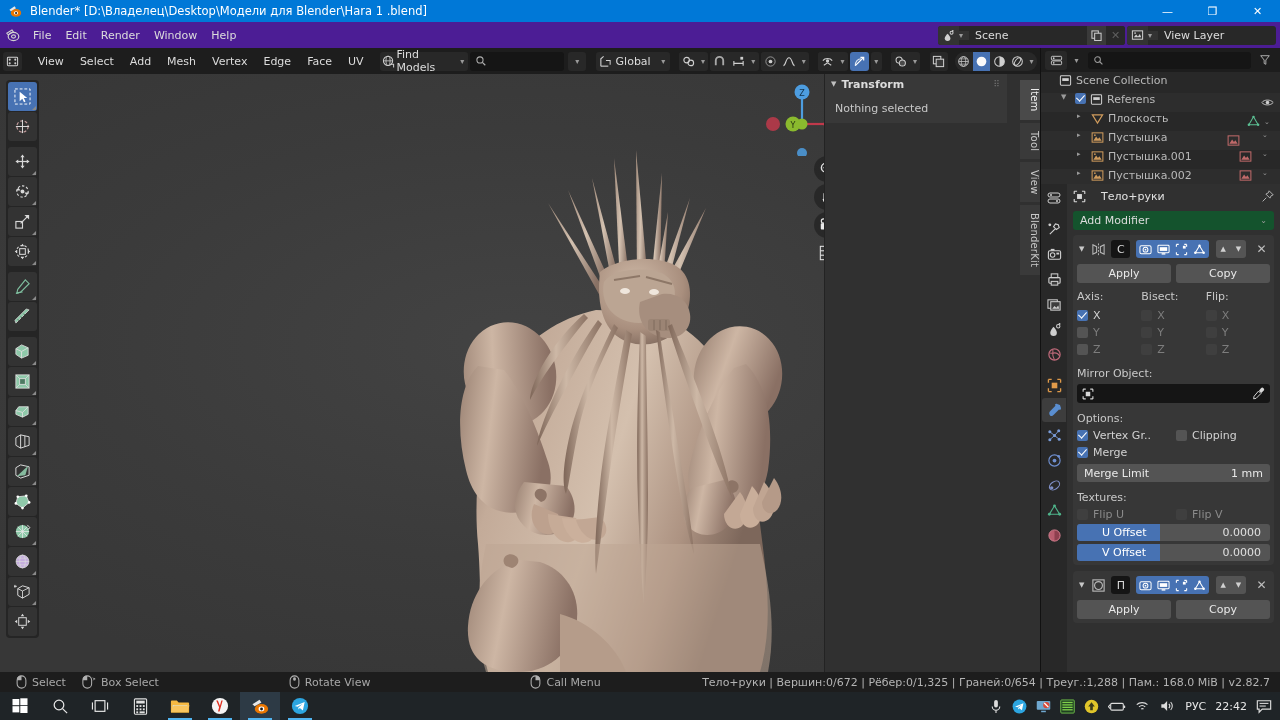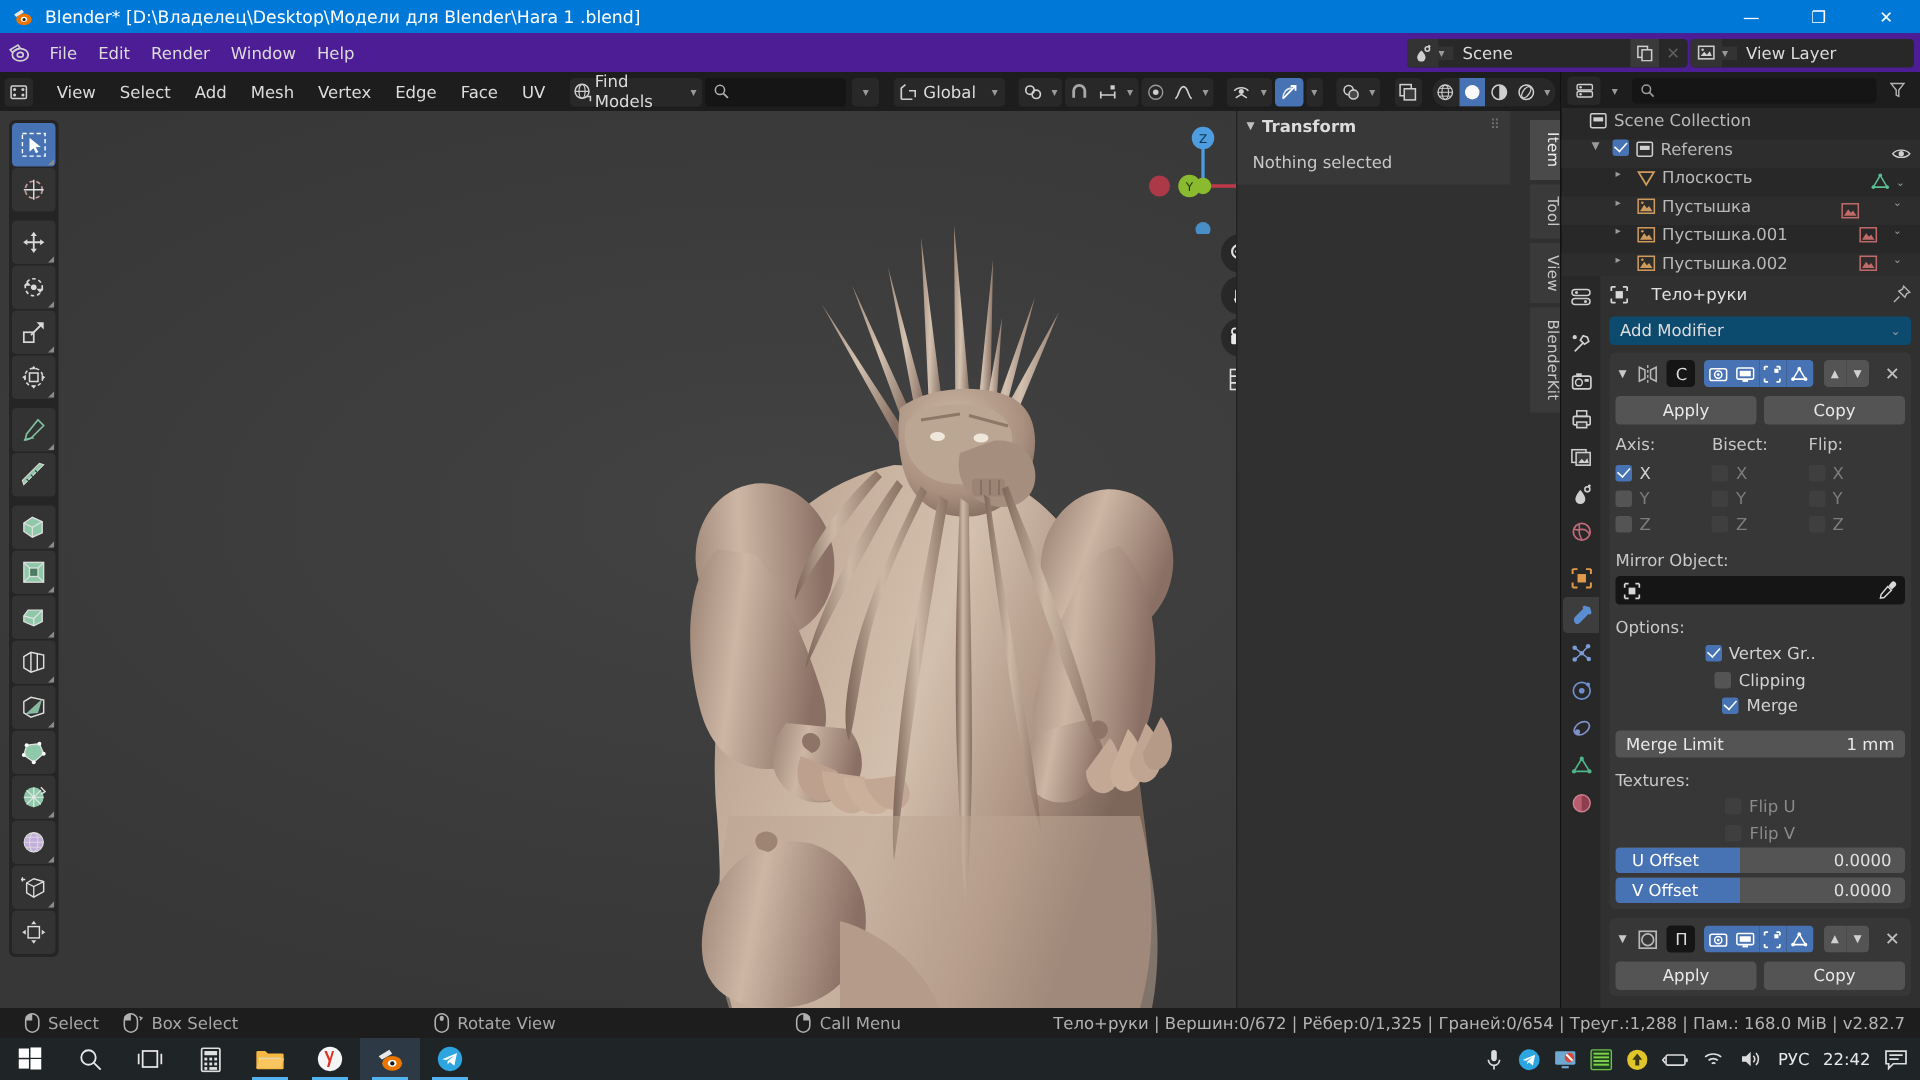--- a/index.html
+++ b/index.html
@@ -152,21 +152,21 @@
                align-items:center; gap:1px;}
   .ptab { width:24px; height:24px; display:flex; align-items:center; justify-content:center; border-radius:3px 0 0 3px;}
   .ptab.active { background:#3d3d3d; }
   .ptab-sep { height:5px; }
   .prop-main { flex:1; padding:0; overflow:hidden; }
   .prop-bread { height:24px; background:#303030; display:flex; align-items:center; gap:15px; padding:0 6px; }
   .pb-name { font-size:11px; color:#e0e0e0; }
   .pb-pin { margin-left:auto; color:#9a9a9a; }
   .pbox { margin:3px 6px 0 6px; }
   .addmod {
-    height:19px; background:#0c4a6e; border-radius:3px; display:flex; align-items:center;
+    height:19px; background:#14532d; border-radius:3px; display:flex; align-items:center;
     padding:0 7px; font-size:11px; color:#dcdcdc;
   }
   .addmod .ch { margin-left:auto; font-size:8px; color:#9a9a9a; }
   .modpanel { margin:5px 6px 0 6px; background:#373737; border-radius:4px; padding:4px; }
   .mod-head { display:flex; align-items:center; gap:3px; height:20px; }
   .mh-tri { font-size:7px; color:#c8c8c8; width:10px; text-align:center;}
   .mh-icon { width:20px; height:18px; display:flex; align-items:center; justify-content:center; }
   .mh-name { width:20px; height:18px; background:#151515; border-radius:3px; display:flex;
              align-items:center; justify-content:center; font-size:11px; color:#dcdcdc; }
   .mh-toggles { display:flex; margin-left:3px; border-radius:3px; overflow:hidden; }
@@ -181,32 +181,32 @@
           justify-content:center; font-size:11px; color:#e8e8e8;}
   .cols3 { display:flex; margin-top:7px; }
   .col3 { flex:1; }
   .col-lbl { font-size:11px; color:#c8c8c8; margin-bottom:4px; }
   .crow { display:flex; align-items:center; gap:5px; height:17px; font-size:11px; color:#d2d2d2;}
   .crow.dim { color:#7d7d7d; }
   .sec-lbl { font-size:11px; color:#c8c8c8; margin:9px 0 4px 0; }
   .objfield { height:19px; background:#151515; border-radius:3px; display:flex; align-items:center;
               padding:0 5px; gap:5px;}
   .objfield .eyedrop { margin-left:auto; }
-  .opt-row { display:flex; align-items:center; gap:5px; margin-top:4px; font-size:11px; color:#d2d2d2;flex-direction:column; }
+  .opt-row { display:flex; align-items:center; gap:5px; margin-top:4px; font-size:11px; color:#d2d2d2; }
   .opt-row .half { flex:1; display:flex; align-items:center; gap:5px; }
   .slider {
     height:18px; border-radius:3px; background:#545454; display:flex; align-items:center;
     justify-content:space-between; padding:0 7px; font-size:11px; color:#e8e8e8; margin-top:5px;
   }
   .sliderb {
     height:17px; border-radius:3px; overflow:hidden; display:flex; align-items:center; margin-top:3px;
     background:#545454; position:relative;
   }
   .sb-fill { position:absolute; left:0; top:0; bottom:0; width:43%; background:#4772b3; }
-  .sb-l { position:relative; padding-left:11px; font-size:11px; color:#ffffff; }
+  .sb-l { position:relative; padding-left:25px; font-size:11px; color:#ffffff; }
   .sb-r { position:relative; margin-left:auto; padding-right:9px; font-size:11px; color:#e0e0e0; }
 
   
   .statusbar {
     position:absolute; left:0; top:672px; width:1280px; height:20px;
     background:#1d1d1d; display:flex; align-items:center; font-size:11px; color:#a8a8a8;
   }
   .sb-item { display:flex; align-items:center; gap:5px; margin-left:16px; }
   .sb-stats { margin-left:auto; padding-right:10px; font-size:11px; color:#b4b4b4; white-space:nowrap;}
 

